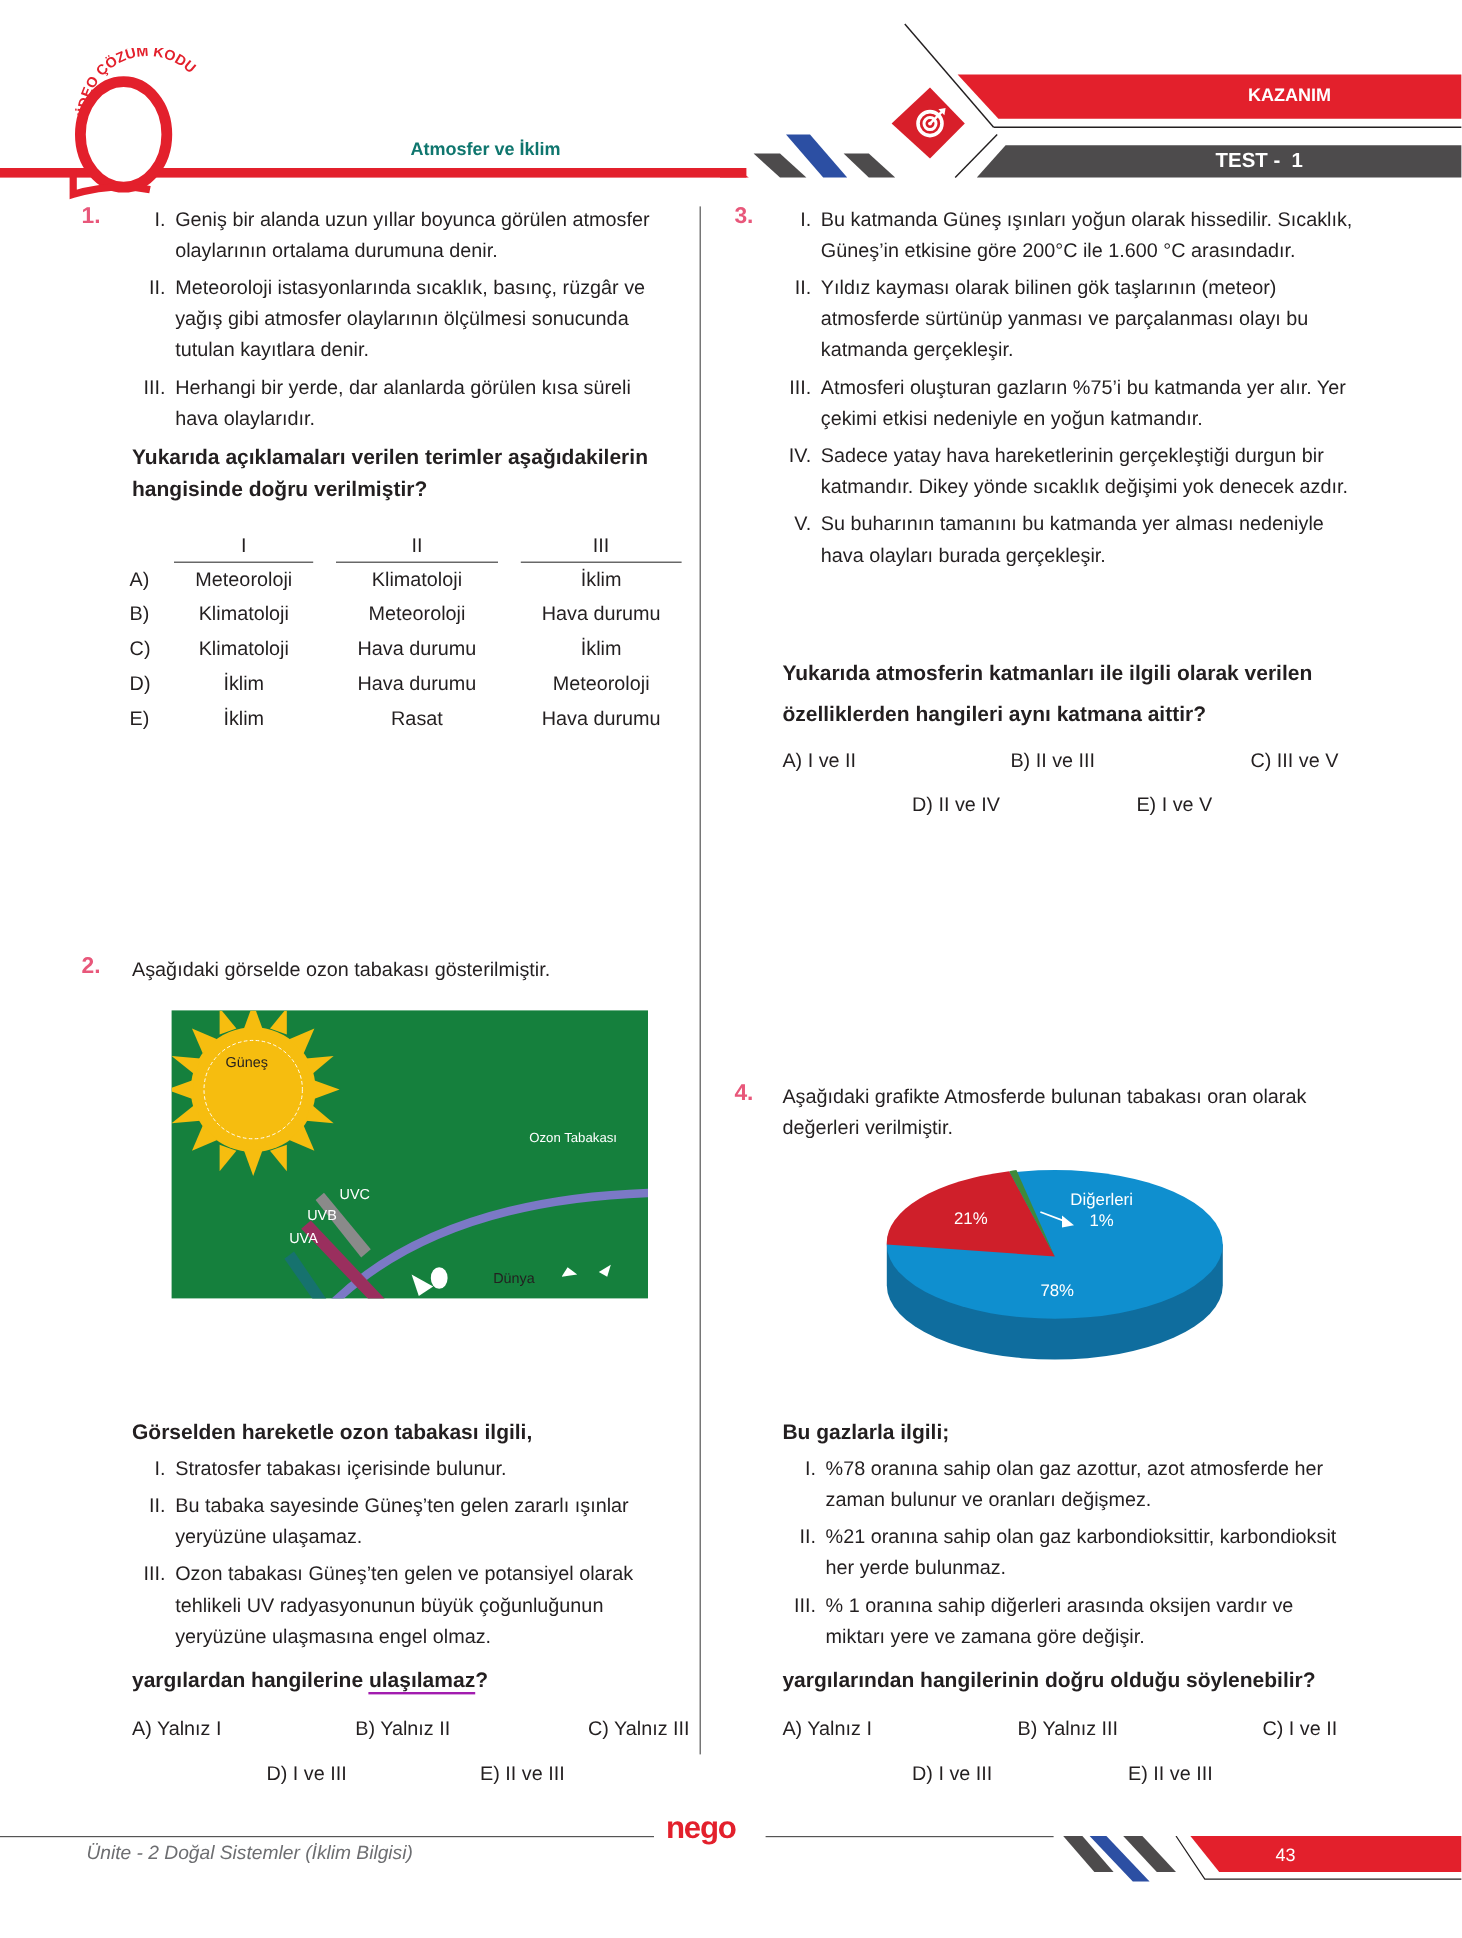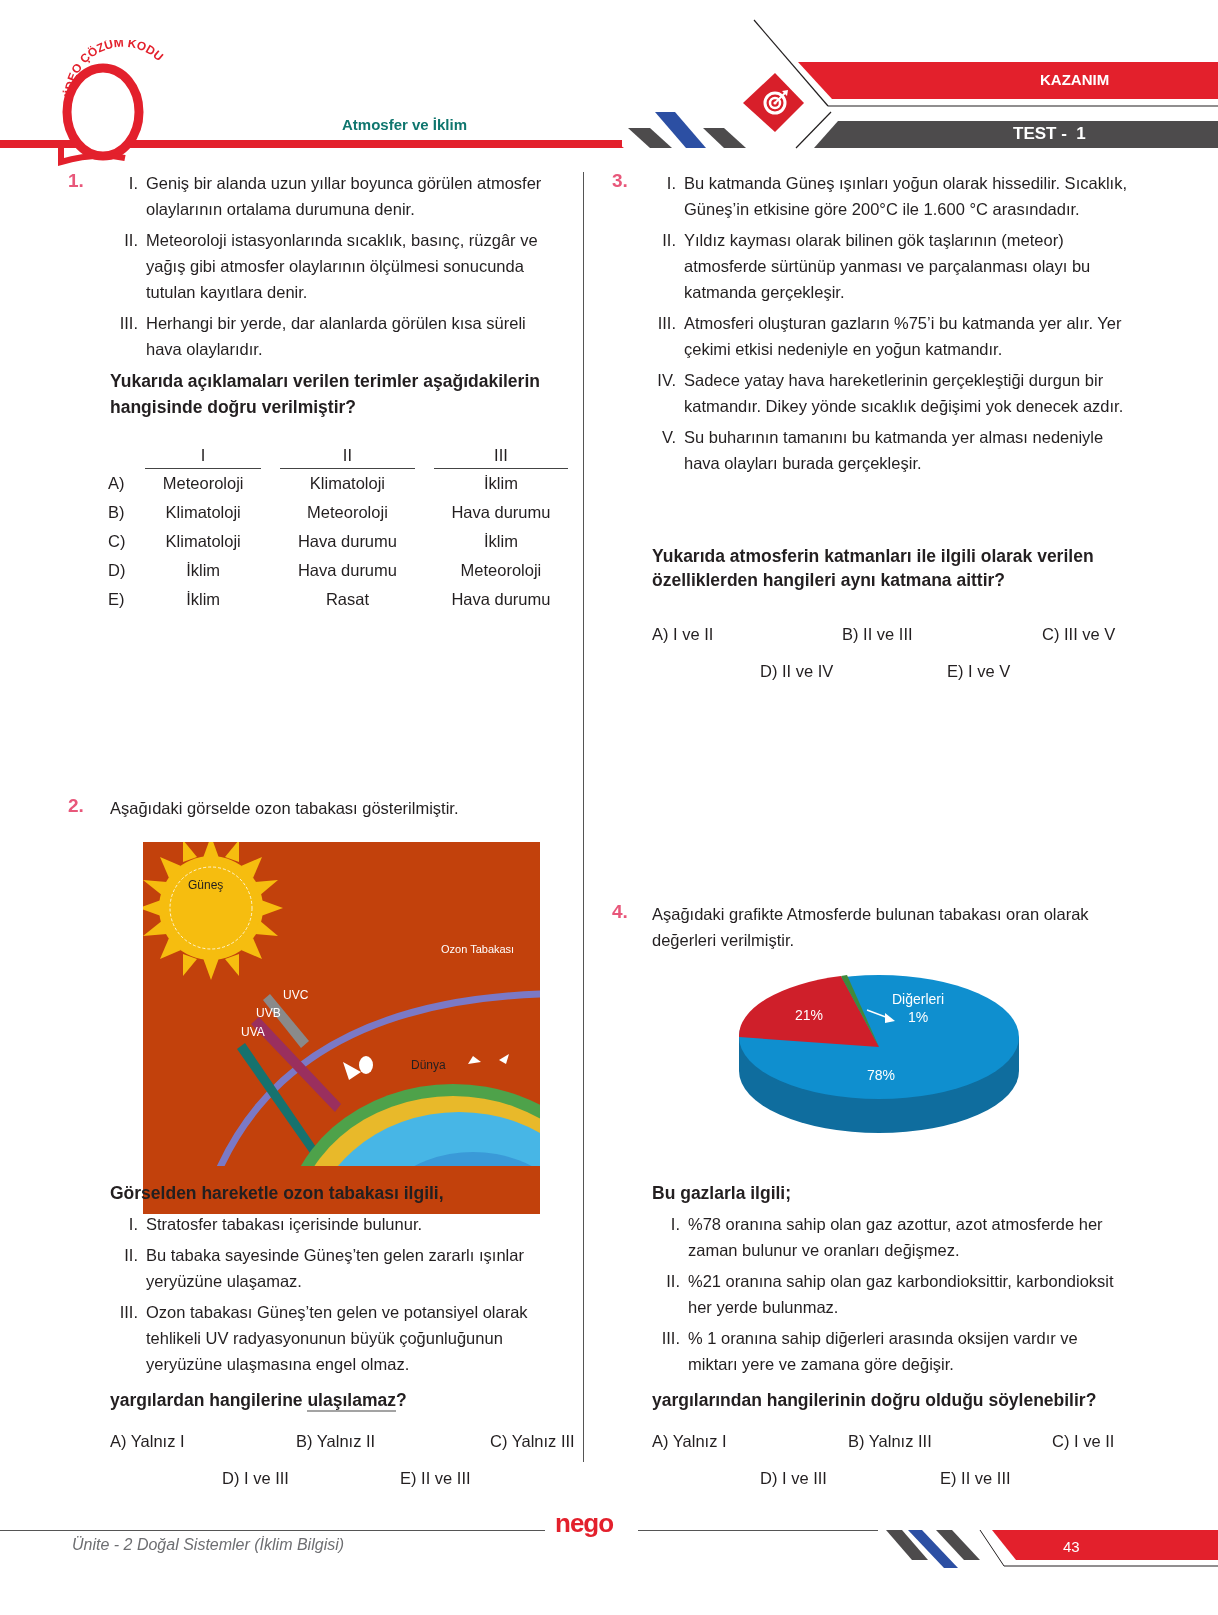--- a/index.html
+++ b/index.html
@@ -130,21 +130,21 @@
         </tr>
   </tbody>
     </table>
 </div>
 
 <div class="abs" style="left:68px;top:795px;width:510px;">
   <div class="abs qnum" style="left:0;top:0;">2.</div>
   <div class="abs txt" style="left:42px;top:0;">Aşağıdaki görselde ozon tabakası gösterilmiştir.</div>
 </div>
 
-<div class="abs" style="left:143px;top:842px;width:397px;height:372px;background:#c2410c;overflow:hidden;">
+<div class="abs" style="left:143px;top:842px;width:397px;height:240px;background:#15803d;overflow:hidden;">
   <svg class="abs" style="left:0;top:0;" width="397" height="324" viewBox="0 0 397 324">
 
     <g>
       <circle cx="68" cy="66" r="52" fill="#f6bd0f"></circle>
       <g fill="#f6bd0f">
         <polygon points="68,-6 60,16 76,16"></polygon>
           <polygon points="68,138 60,116 76,116"></polygon>
         <polygon points="-4,66 18,58 18,74"></polygon>
           <polygon points="140,66 118,58 118,74"></polygon>
         <polygon points="17,15 26,36 38,24"></polygon>
@@ -197,21 +197,21 @@
     <div class="item" style="margin-bottom:5px;margin-left:-6px;">
         <span class="rn" style="width:34px;">II.</span>
         <span class="body">Bu tabaka sayesinde Güneş’ten gelen zararlı ışınlar yeryüzüne ulaşamaz.</span>
       </div>
     <div class="item" style="margin-left:-6px;">
         <span class="rn" style="width:34px;">III.</span>
         <span class="body">Ozon tabakası Güneş’ten gelen ve potansiyel olarak tehlikeli UV radyasyonunun büyük çoğunluğunun yeryüzüne ulaşmasına engel olmaz.</span>
       </div>
   </div>
   <div class="bold" style="font-size:17.5px;line-height:26px;margin-top:10px;">
-    <span>yargılardan hangilerine </span><span style="border-bottom:2px solid #a3a3a3;">ulaşılamaz</span><span>?</span>
+    <span>yargılardan hangilerine </span><span style="border-bottom:2px solid #a21caf;">ulaşılamaz</span><span>?</span>
   </div>
 </div>
 <div class="abs choices" style="left:110px;top:1432px;width:470px;height:60px;">
   <span class="abs" style="left:0;top:0;">A) Yalnız I</span>
   <span class="abs" style="left:186px;top:0;">B) Yalnız II</span>
   <span class="abs" style="left:380px;top:0;">C) Yalnız III</span>
   <span class="abs" style="left:112px;top:37px;">D) I ve III</span>
   <span class="abs" style="left:290px;top:37px;">E) II ve III</span>
 </div>
 
@@ -232,21 +232,21 @@
       </div>
     <div class="item" style="margin-bottom:5px;">
         <span class="rn">IV.</span>
         <span class="body">Sadece yatay hava hareketlerinin gerçekleştiği durgun bir katmandır. Dikey yönde sıcaklık değişimi yok denecek azdır.</span>
       </div>
     <div class="item">
         <span class="rn">V.</span>
         <span class="body">Su buharının tamanını bu katmanda yer alması nedeniyle hava olayları burada gerçekleşir.</span>
       </div>
   </div>
-  <div class="abs bold" style="left:40px;top:374px;width:476px;font-size:17.5px;line-height:24px;">Yukarıda atmosferin katmanları ile ilgili olarak verilen özelliklerden hangileri aynı katmana aittir?</div>
+  <div class="abs bold" style="left:40px;top:374px;width:476px;font-size:17.5px;line-height:34px;">Yukarıda atmosferin katmanları ile ilgili olarak verilen özelliklerden hangileri aynı katmana aittir?</div>
 </div>
 <div class="abs choices" style="left:652px;top:625px;width:470px;height:60px;">
   <span class="abs" style="left:0;top:0;">A) I ve II</span>
   <span class="abs" style="left:190px;top:0;">B) II ve III</span>
   <span class="abs" style="left:390px;top:0;">C) III ve V</span>
   <span class="abs" style="left:108px;top:37px;">D) II ve IV</span>
   <span class="abs" style="left:295px;top:37px;">E) I ve V</span>
 </div>
 
 <div class="abs" style="left:612px;top:901px;width:510px;">

